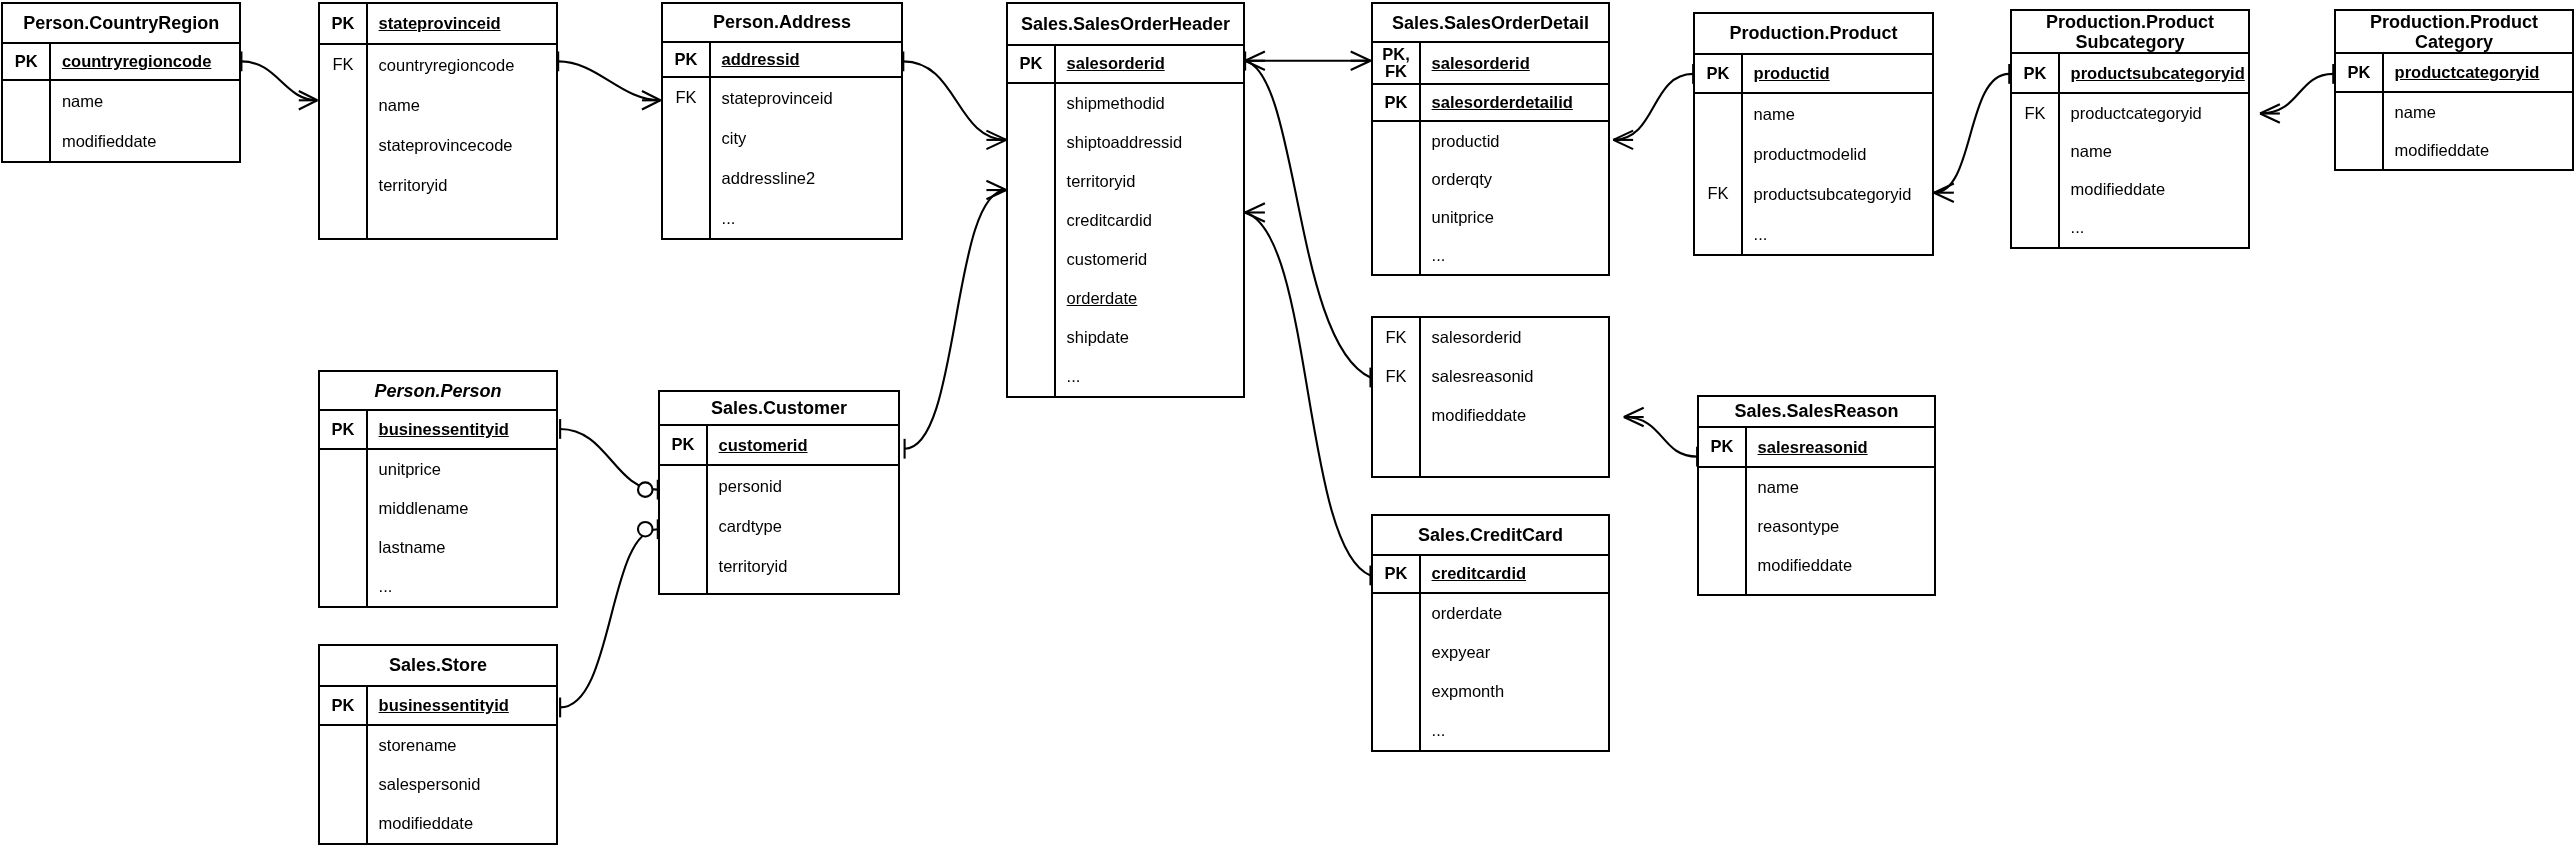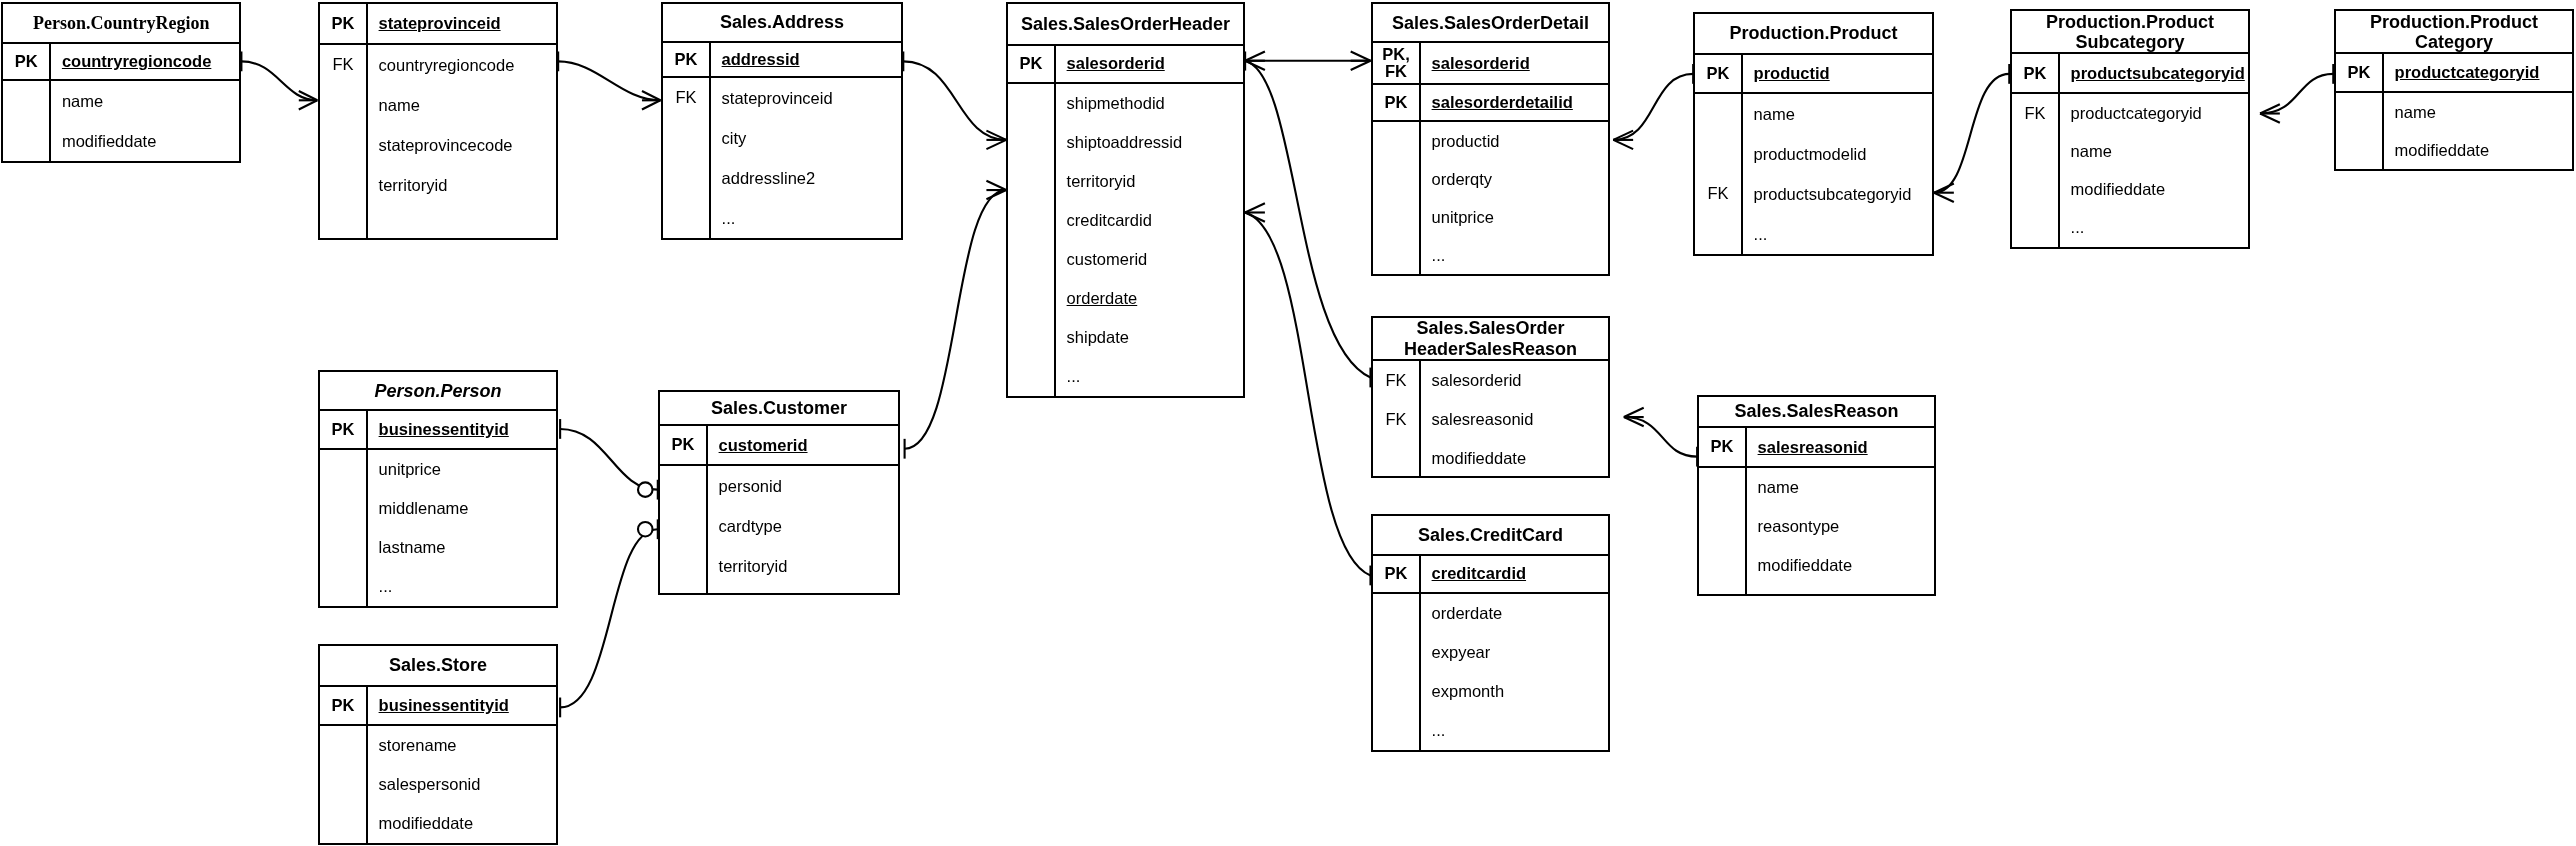--- a/index.html
+++ b/index.html
@@ -172,21 +172,21 @@
 
       <path d="M 848,1072 C 930,1072 920,802 996,802"></path>
       <line x1="848" y1="1057" x2="848" y2="1087"></line>
       <line x1="996" y1="787" x2="996" y2="817"></line>
       <circle cx="977" cy="802" r="11" fill="#fff" stroke="#000" stroke-width="3.2"></circle>
 
     </g>
   </svg>
 
   <div class="entity" style="left:1.3px;top:2px;width:240px;height:161px;">
-    <div class="ent-title" style="height:44px;font-family:Liberation Serif, serif;">Person.CountryRegion</div>
+    <div class="ent-title" style="height:44px;">Person.CountryRegion</div>
     <div class="pk-band" style="height:41px;">
       <div class="keycol" style="width:48px;">
         <div class="krow bold" style="height:100%;">PK</div>
       </div>
       <div class="fieldcol">
         <div class="frow pkname" style="height:100%;">countryregioncode</div>
       </div>
     </div>
     <div class="body-band">
       <div class="keycol" style="width:48px;">
@@ -219,21 +219,21 @@
       <div class="fieldcol">
         <div class="frow" style="height:40px;">countryregioncode</div>
         <div class="frow" style="height:40px;">name</div>
         <div class="frow" style="height:40px;">stateprovincecode</div>
         <div class="frow" style="height:40px;">territoryid</div>
       </div>
     </div>
   </div>
 
   <div class="entity" style="left:661px;top:2px;width:242px;height:238px;">
-    <div class="ent-title" style="height:44px;">Sales.Address</div>
+    <div class="ent-title" style="height:44px;">Person.Address</div>
     <div class="pk-band" style="height:41px;">
       <div class="keycol" style="width:48px;">
         <div class="krow bold" style="height:100%;">PK</div>
       </div>
       <div class="fieldcol">
         <div class="frow pkname" style="height:100%;">addressid</div>
       </div>
     </div>
     <div class="body-band">
       <div class="keycol" style="width:48px;">
@@ -390,22 +390,20 @@
         <div class="krow" style="height:38px;"></div>
       </div>
       <div class="fieldcol">
         <div class="frow" style="height:38px;">name</div>
         <div class="frow" style="height:38px;">modifieddate</div>
       </div>
     </div>
   </div>
 
   <div class="entity" style="left:1371px;top:316px;width:239px;height:162px;">
-    <div class="ent-title" style="height:43px;">Sales.SalesOrder
-HeaderSalesReason</div>
     <div class="body-band">
       <div class="keycol" style="width:48px;">
         <div class="krow" style="height:39px;">FK</div>
         <div class="krow" style="height:39px;">FK</div>
         <div class="krow" style="height:39px;"></div>
       </div>
       <div class="fieldcol">
         <div class="frow" style="height:39px;">salesorderid</div>
         <div class="frow" style="height:39px;">salesreasonid</div>
         <div class="frow" style="height:39px;">modifieddate</div>

